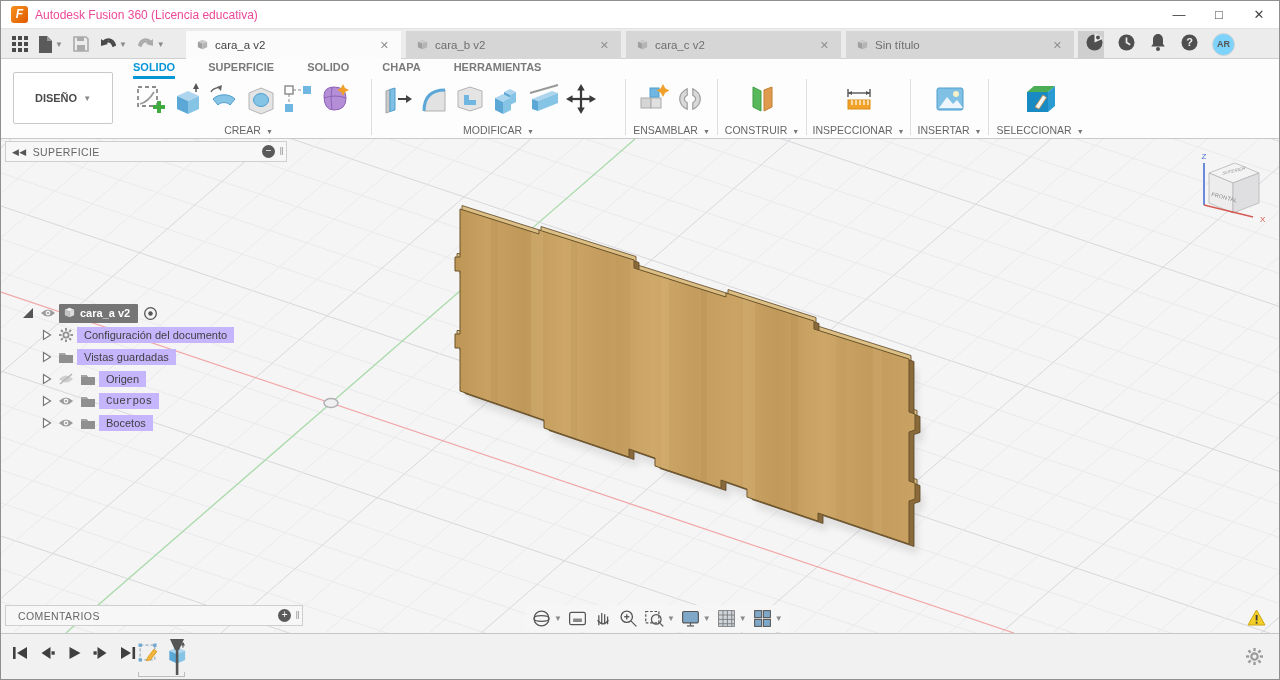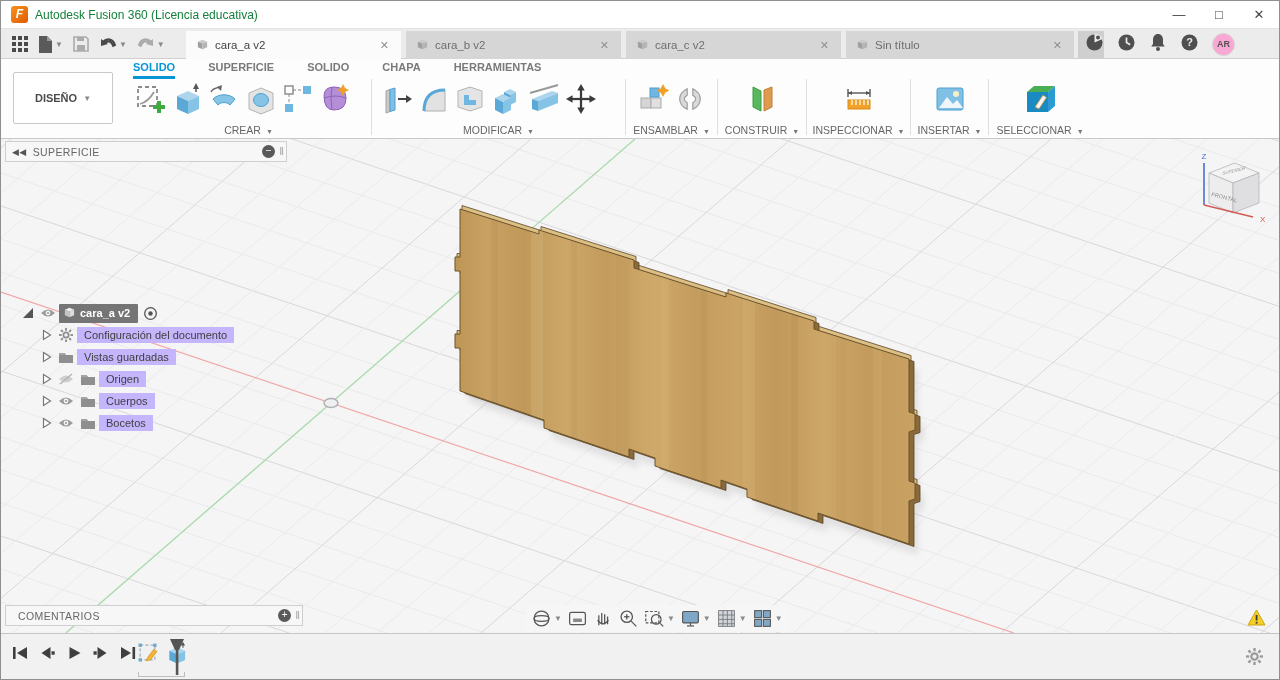--- a/index.html
+++ b/index.html
@@ -7,38 +7,38 @@
   .app{position:relative;width:1280px;height:680px;background:#f5f5f6;
        font-family:"Liberation Sans",sans-serif;overflow:hidden;
        border:1px solid #8f8f8f;}
   .abs{position:absolute;}
   
   .titlebar{position:absolute;left:0;top:0;width:100%;height:28px;background:#ffffff;
             border-bottom:1px solid #e3e3e3;}
   .fusion-logo{position:absolute;left:10px;top:5px;width:17px;height:17px;border-radius:3px;
                background:linear-gradient(135deg,#f6921e,#e05a00);color:#fff;font-weight:bold;
                font-size:12px;text-align:center;line-height:17px;font-style:italic;}
-  .title-text{position:absolute;left:34px;top:7px;font-size:12px;color:#15803d;}
+  .title-text{position:absolute;left:34px;top:7px;font-size:12px;color:#ec4899;}
   .winbtn{position:absolute;top:0;width:40px;height:27px;text-align:center;line-height:27px;
           font-size:13px;color:#444;cursor:default;}
   
   .tabbar{position:absolute;left:0;top:28px;width:100%;height:30px;background:#ececec;
           border-bottom:1px solid #cfcfcf;}
   .qat{position:absolute;left:8px;top:0;height:30px;display:flex;align-items:center;gap:4px;}
   .qbtn{display:flex;align-items:center;height:24px;padding:0 3px;}
   .caret{font-size:8px;color:#8a8a8a;margin-left:2px;}
   .doctab{position:absolute;top:2px;height:28px;display:flex;align-items:center;
           font-size:11.5px;color:#6e6e6e;background:#d6d6d6;padding:0 10px;}
   .doctab.active{background:#fbfbfb;color:#444;}
   .doctab .tlabel{margin:0 8px 0 6px;white-space:nowrap;}
   .doctab .tclose{margin-left:auto;color:#8f8f8f;font-size:11px;padding:0 2px;}
   .plus-tab{position:absolute;top:2px;width:26px;height:28px;background:#cfcfcf;color:#555;
             font-size:16px;text-align:center;line-height:26px;}
   .tr-icons{position:absolute;right:44px;top:0;height:30px;display:flex;align-items:center;gap:13px;}
-  .avatar{width:23px;height:23px;border-radius:50%;background:#f9a8d4;border:1px solid #d5d5d5;
+  .avatar{width:23px;height:23px;border-radius:50%;background:#7dd3fc;border:1px solid #d5d5d5;
           color:#555;font-size:9px;font-weight:bold;text-align:center;line-height:21px;}
   
   .ribbon{position:absolute;left:0;top:58px;width:100%;height:80px;background:#fdfdfd;
           border-bottom:1px solid #c9c9cb;}
   .design-btn{position:absolute;left:12px;top:13px;width:100px;height:52px;background:#fff;
               border:1px solid #c9c9c9;border-radius:2px;display:flex;align-items:center;
               justify-content:center;font-size:11px;font-weight:bold;color:#4a4a4a;}
   .rtabs{position:absolute;left:132px;top:2px;display:flex;gap:33px;height:18px;}
   .rtab{font-size:11px;font-weight:bold;color:#7a7a7a;padding-bottom:3px;}
   .rtab.active{color:#0696d7;border-bottom:3px solid #0696d7;}
@@ -643,21 +643,21 @@
             </svg>
           </span>
           <span class="tw" style="width:22px;">
             <svg width="16" height="13" viewBox="0 0 16 13">
               <path d="M1 2 h5.5 l1.5 2 H15 v8 H1 Z" fill="#8f8f8f"></path>
               <path d="M1 2 h5.5 l1.5 2 H1 Z" fill="#a5a5a5"></path>
             </svg>
           </span>
           <span class="tlabel-bg">Origen</span>
         </div>
-        <div class="trow" style="padding-left: 34px;">
+        <div class="trow" style="padding-left: 34px; font-family: Liberation Mono, monospace;">
           <span class="tw" style="width:16px;">
             <svg width="10" height="12" viewBox="0 0 10 12">
               <polygon points="1.5,1.5 8.5,6 1.5,10.5" fill="#fff" stroke="#777" stroke-width="1.2"></polygon>
             </svg>
           </span>
           <span class="tw" style="width:22px;">
             <svg width="16" height="12" viewBox="0 0 16 12">
               <path d="M1 6 Q8 -1 15 6 Q8 13 1 6" fill="#9a9a9a"></path>
               <circle cx="8" cy="6" r="2.4" fill="#f5f5f6"></circle>
               <circle cx="8" cy="6" r="1.1" fill="#9a9a9a"></circle>

